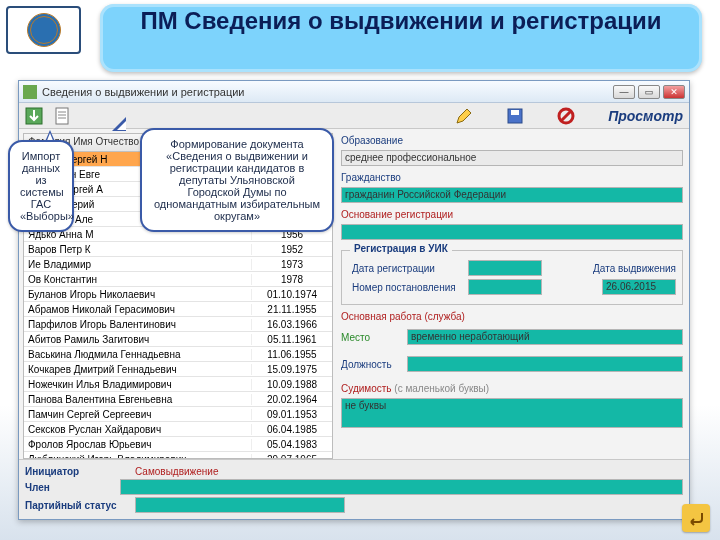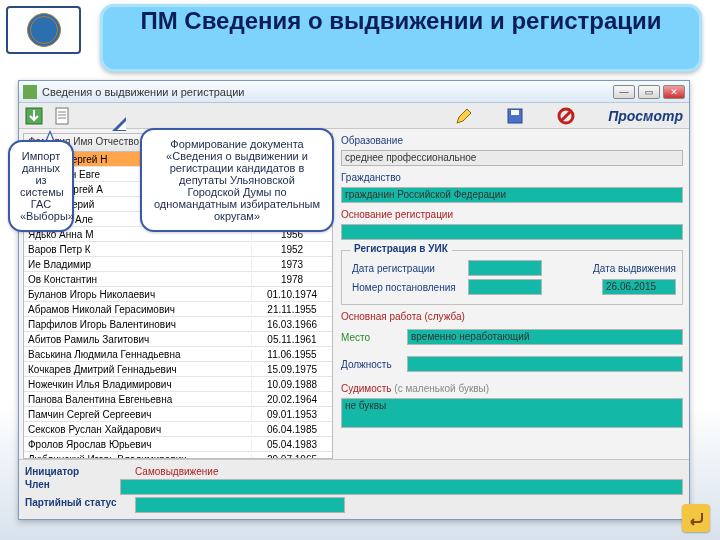--- a/index.html
+++ b/index.html
@@ -160,21 +160,21 @@
   .group-row .lbl { color: #1a3c7e; width: 110px; }
   .group-row .txt { flex: 1; }
   .small-txt { width: 74px !important; flex: none !important; }
   .big-txt { height: 30px; }
 
   .bottom-bar {
     border-top: 1px solid #c8c8c8;
     padding: 4px 6px;
     background: #ececec;
   }
-  .bt-row { display:flex; gap: 6px; margin: 2px 0; }
+  .bt-row { display:flex; align-items:center; gap: 6px; margin: 2px 0; }
   .bt-row .lbl { color: #1a3c7e; font-weight: bold; width: 104px; }
   .bt-row .val-text { color: #b02020; }
 
   
   .callout {
     position: absolute;
     background: #fff;
     border: 2px solid #3a5aa8;
     border-radius: 14px;
     padding: 8px 10px;

